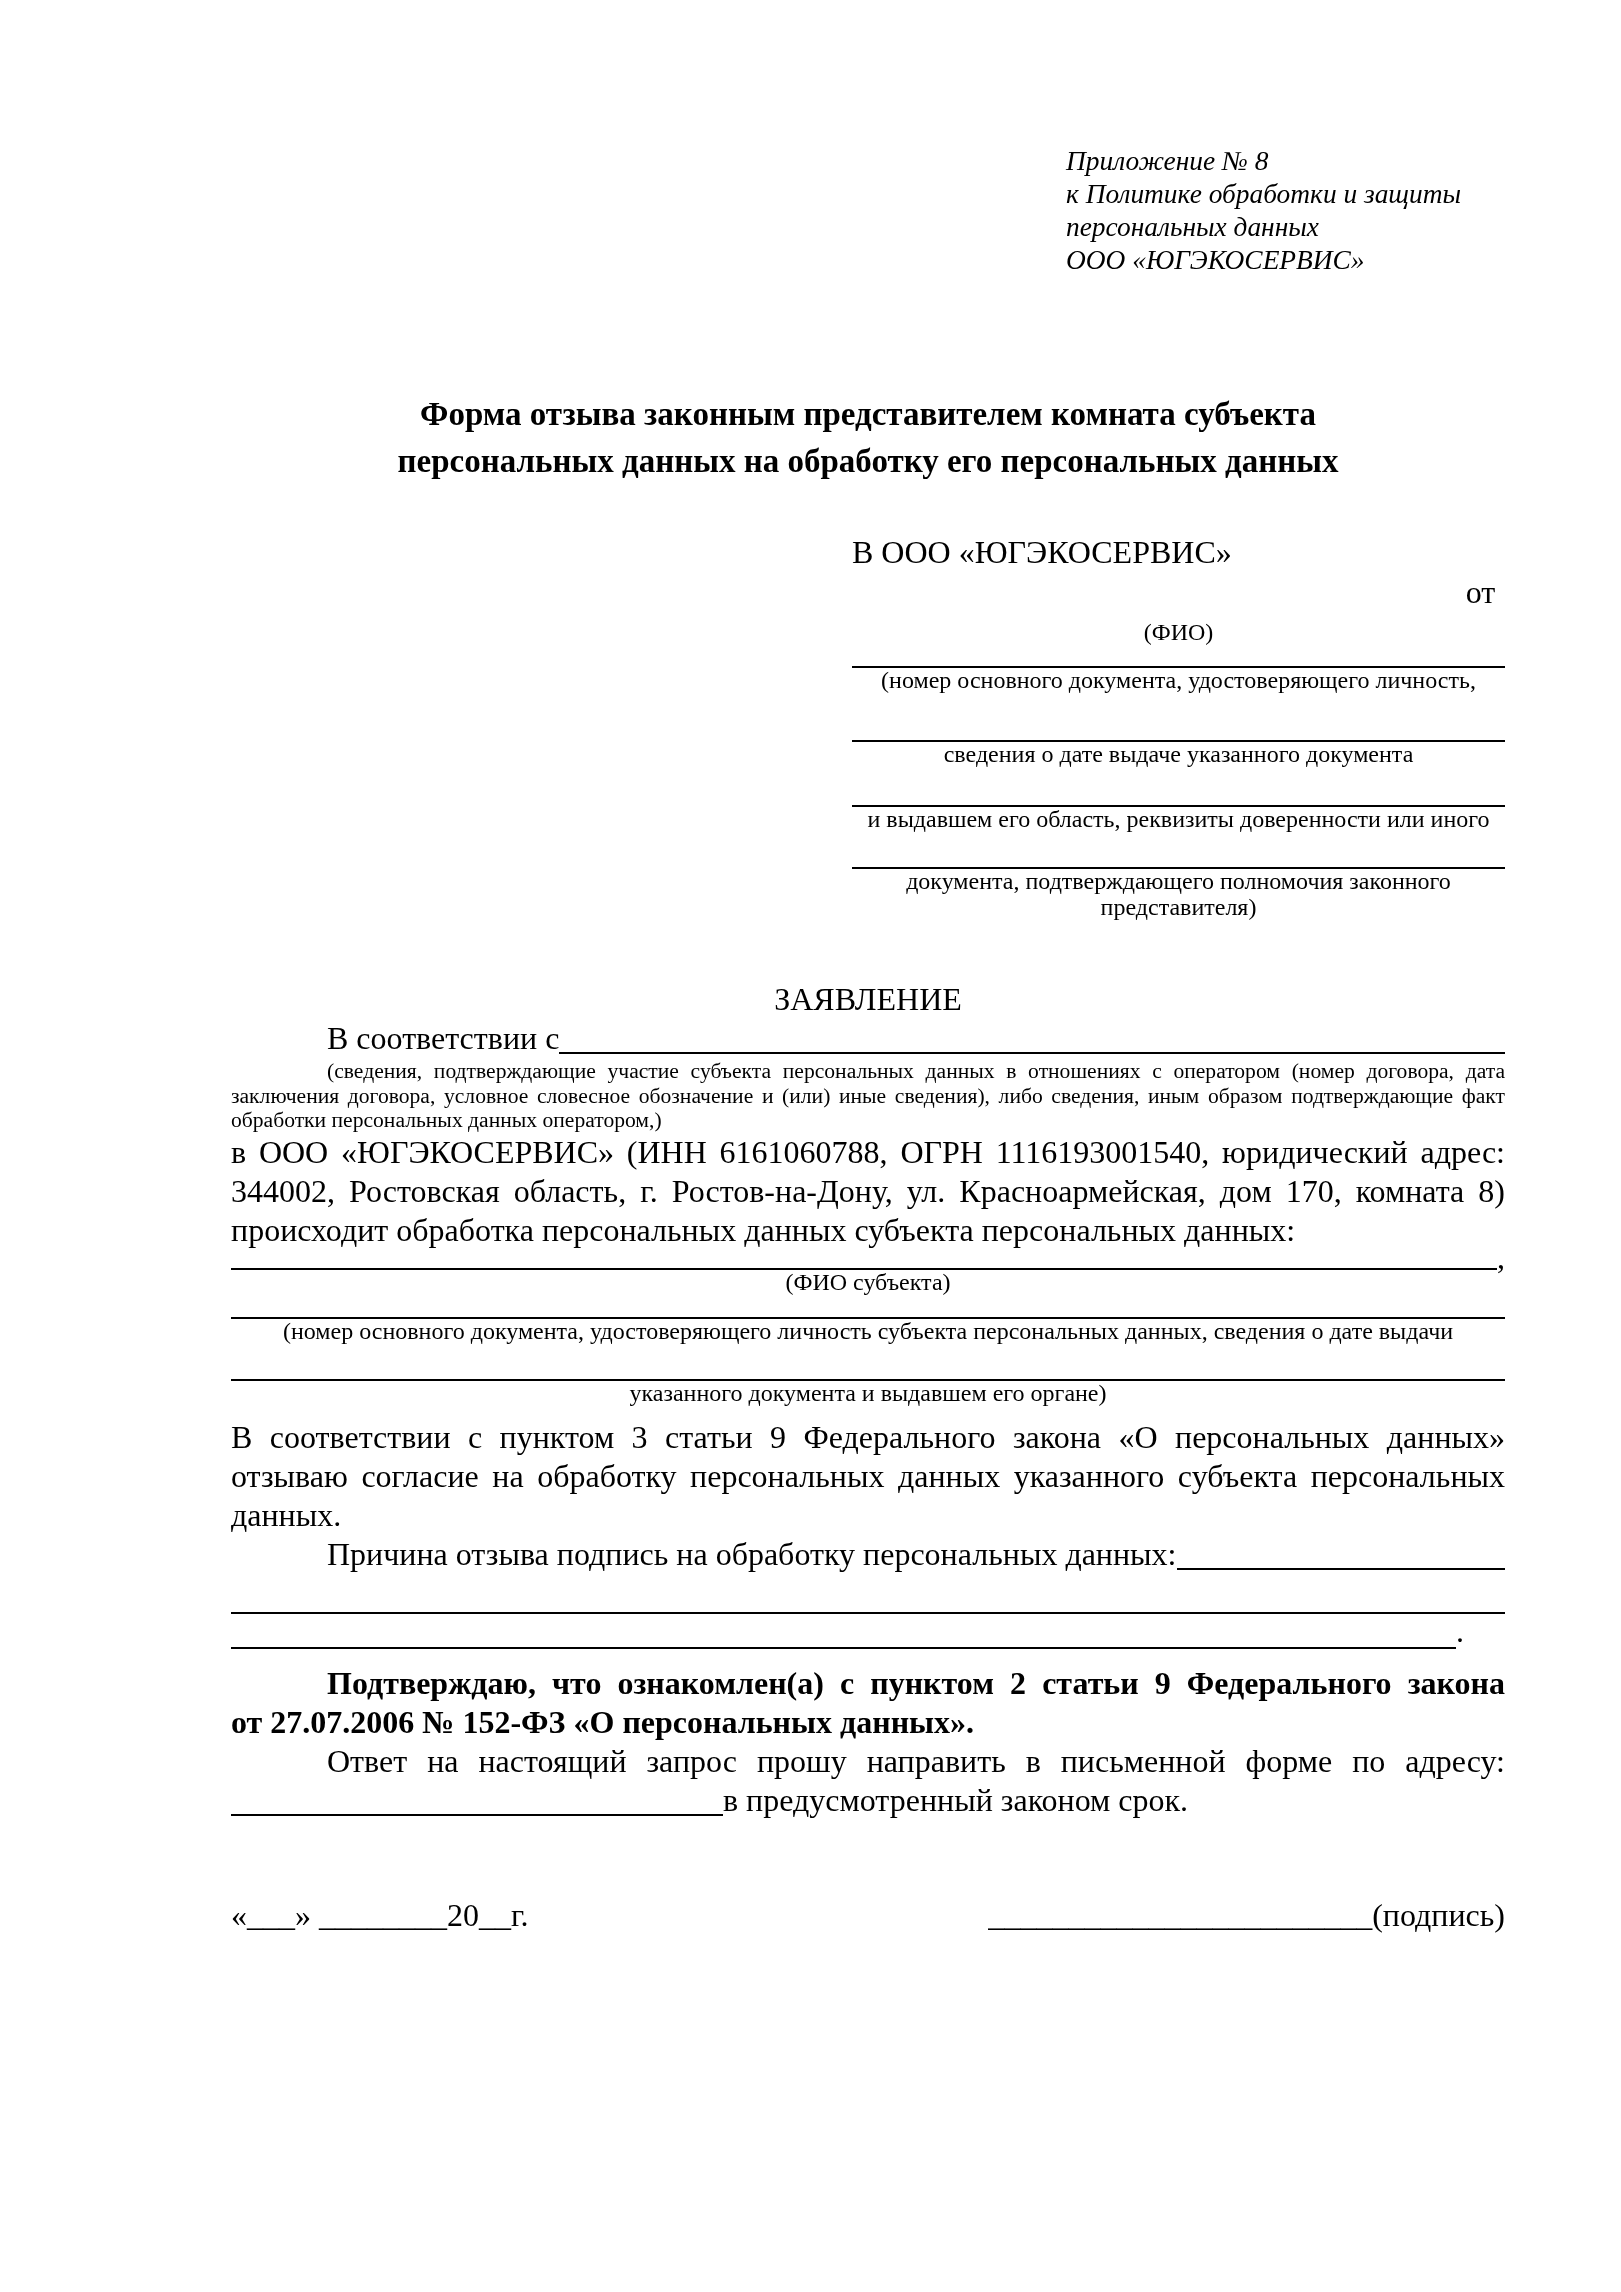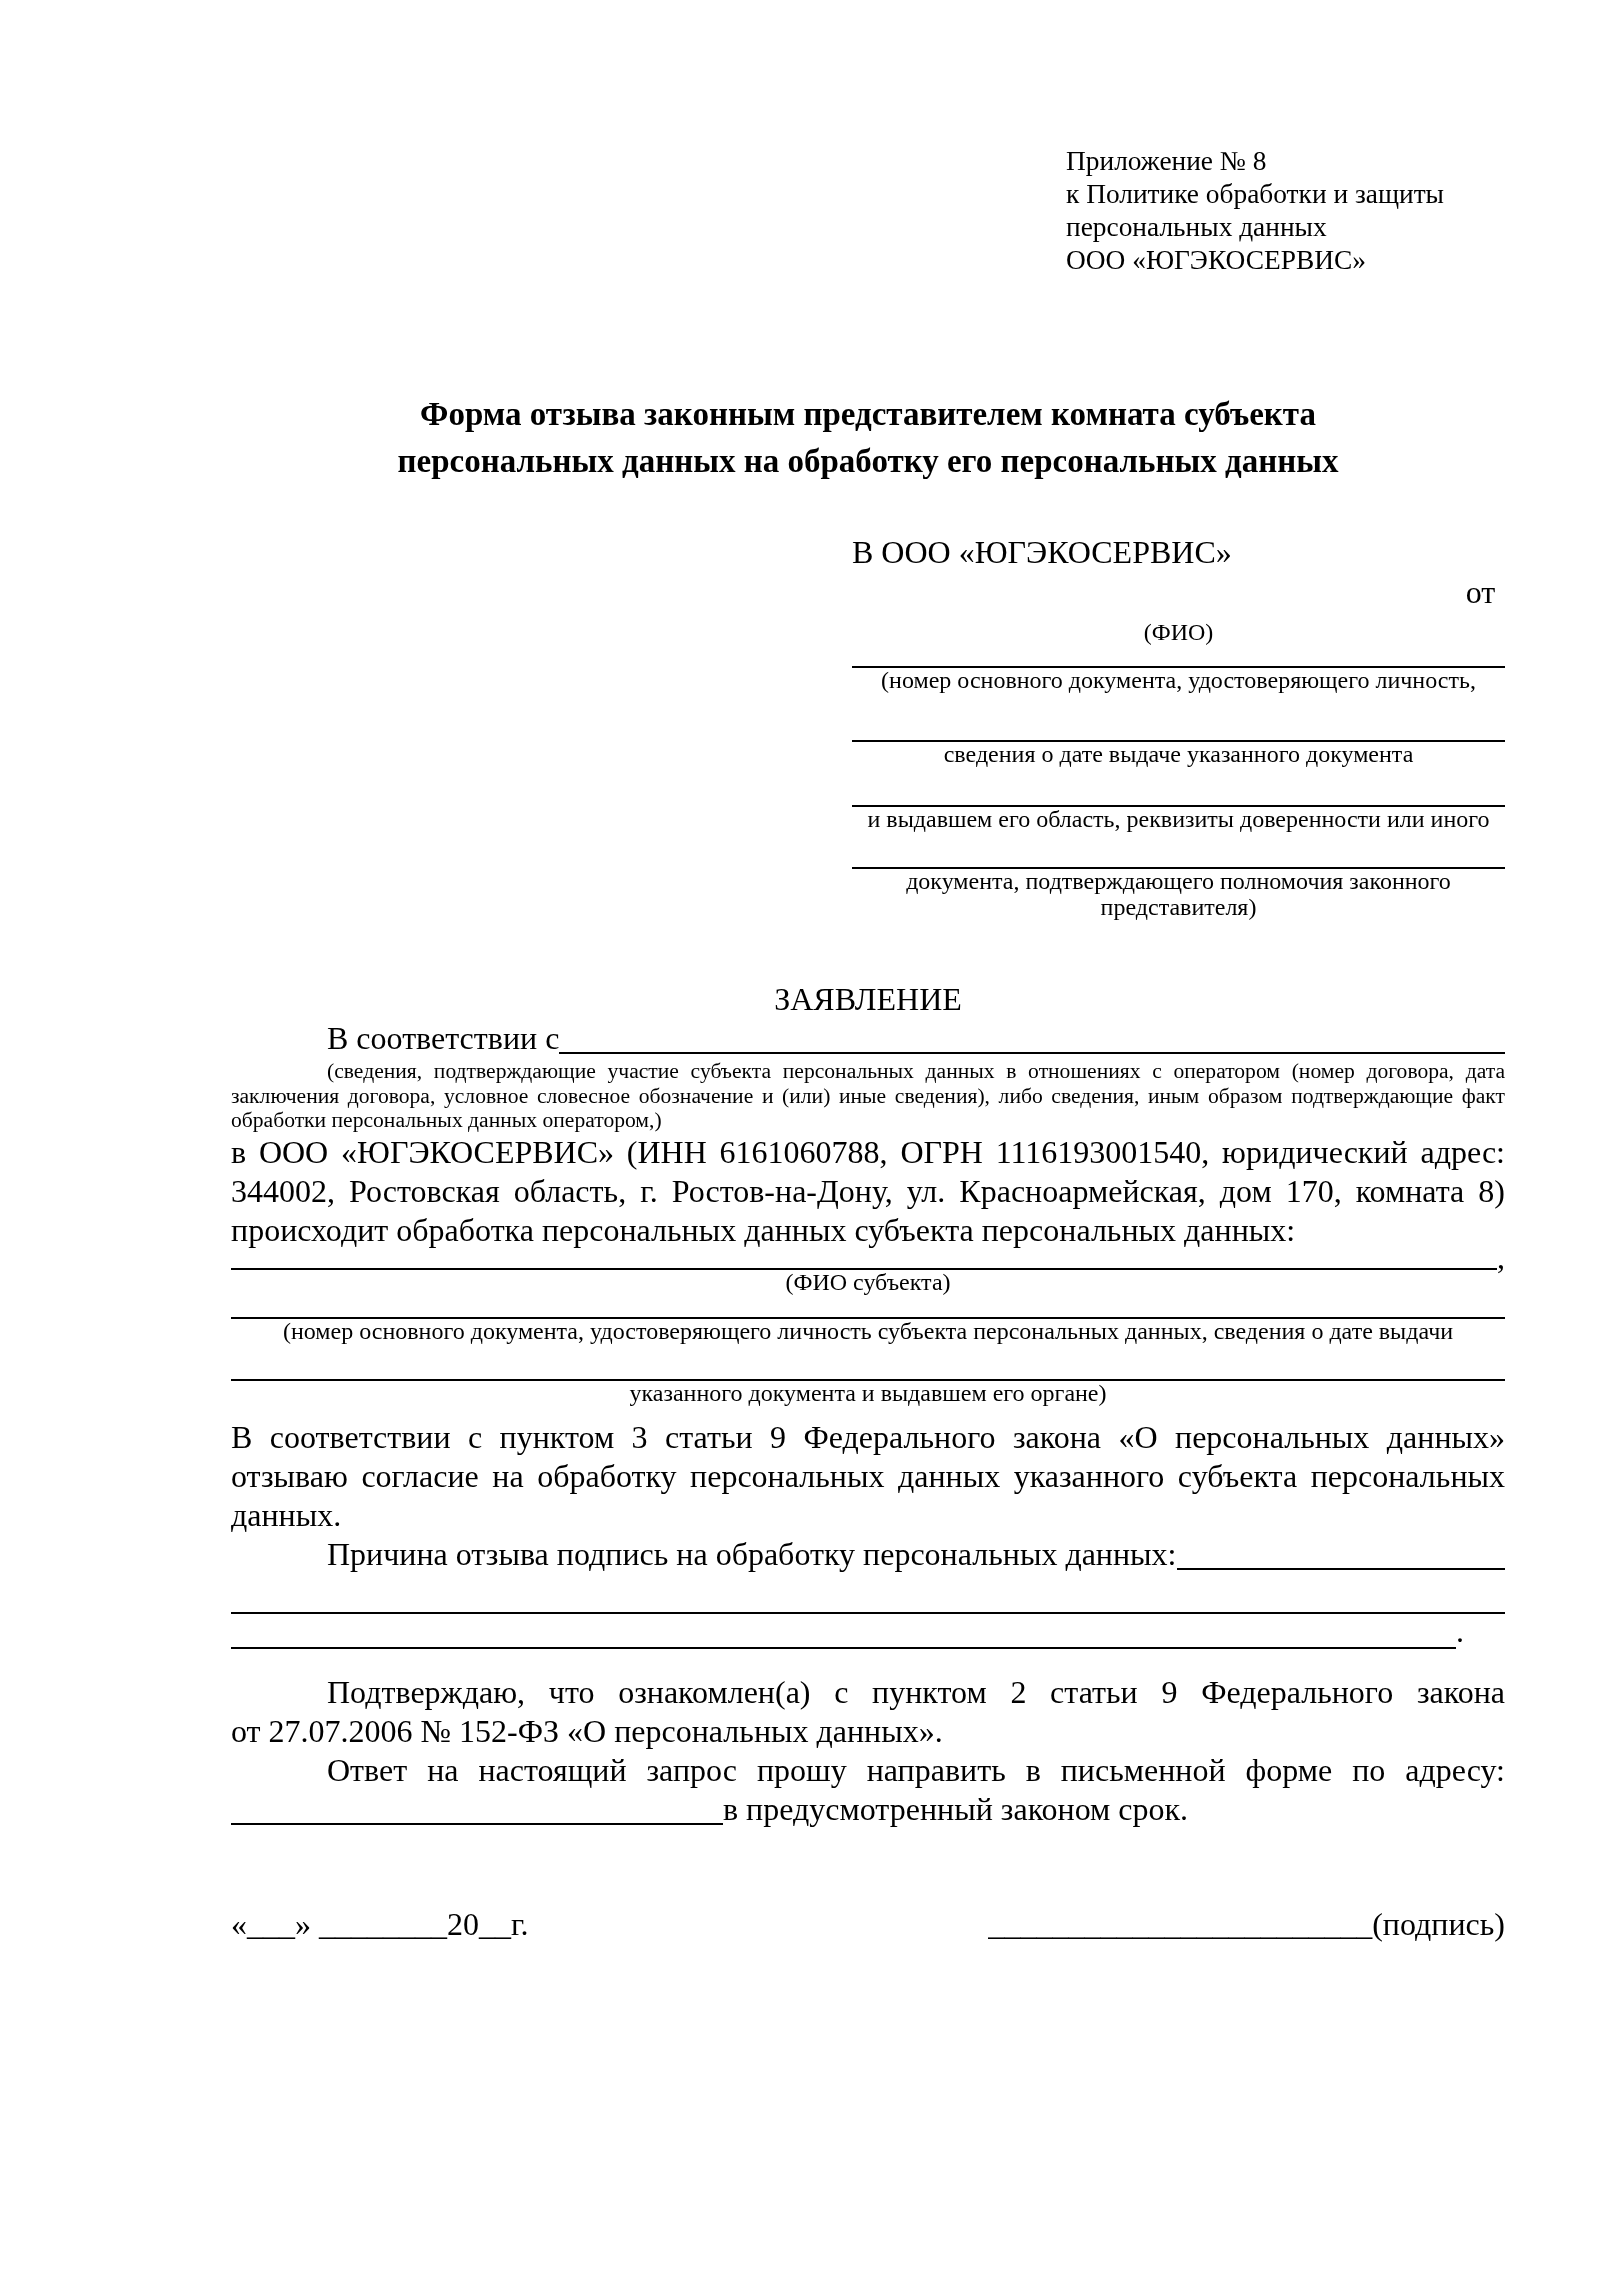--- a/index.html
+++ b/index.html
@@ -14,20 +14,21 @@
     line-height:39px;
     box-sizing:border-box;
     padding:0 116px 0 231px; 
     overflow:hidden;
   }
   .annex{
     margin-left:835px;
     padding-top:145px;
     font-size:27.4px;
     line-height:33px;
+    font-style:italic;
   }
   .doc-title{
     margin-top:114px;
     text-align:center;
     font-weight:bold;
     font-size:33px;
     line-height:47px;
   }
   .addressee{
     margin-top:48px;
@@ -52,21 +53,21 @@
   .ti{text-indent:96px;}
   .comma-row{height:19.6px;}
   .comma-row .fill0{flex:1 1 auto;border-bottom:2.9px solid #000;height:19.6px;}
   .comma-row .tail{line-height:23.5px;}
   .u1{height:21.6px}.u2{height:35px}
   .p3{margin-top:11.8px;}
   .reason-row{margin-top:0;}
   .ruled-a{height:38px;}
   .dot-row .hrb{flex:0 0 calc(100% - 49px);height:32px;border-bottom:2.9px solid #000;}
   .dot-row .tail{line-height:35px;}
-  .p5{margin-top:24px;}
+  .p5{margin-top:15px;font-weight:bold;}
   .reply-row{line-height:39px;}
   .reply-line{width:492px;border-bottom:2.9px solid #000;margin-bottom:4.9px;}
   .footer-row{
     margin-top:76px;
     display:flex;
     justify-content:space-between;
   }
 </style>
 </head>
 <body>

